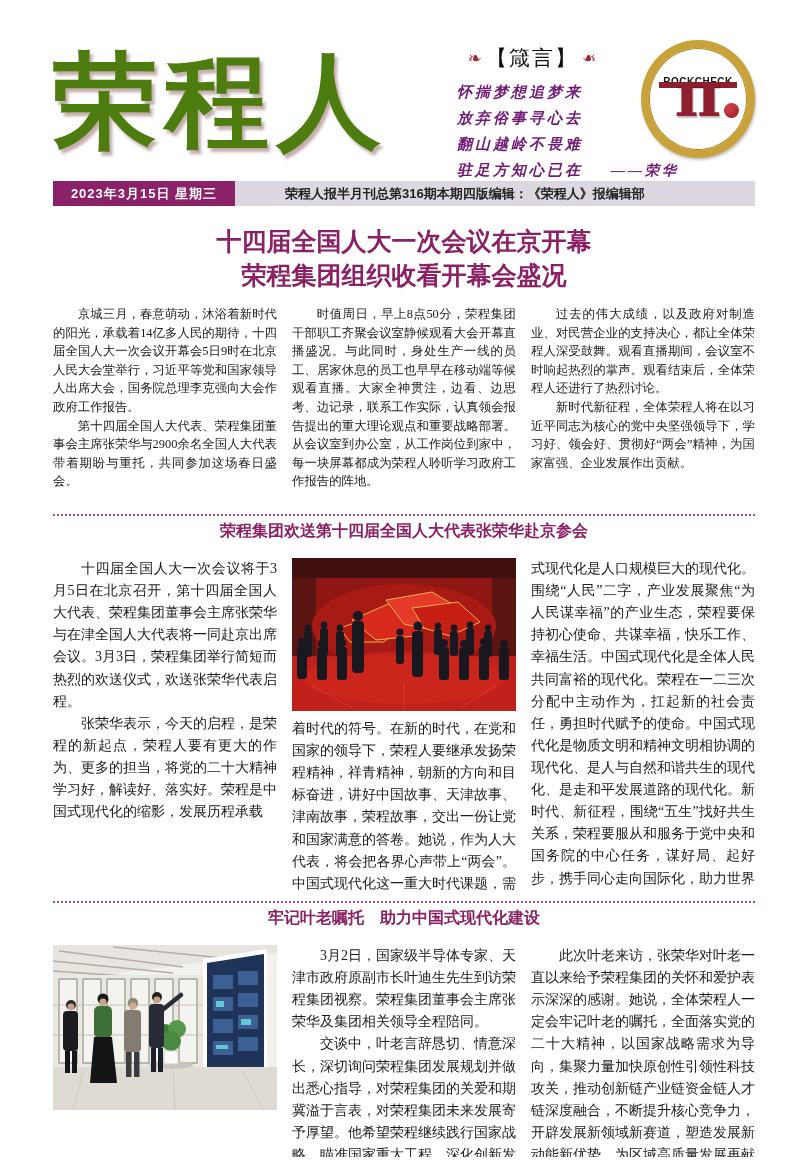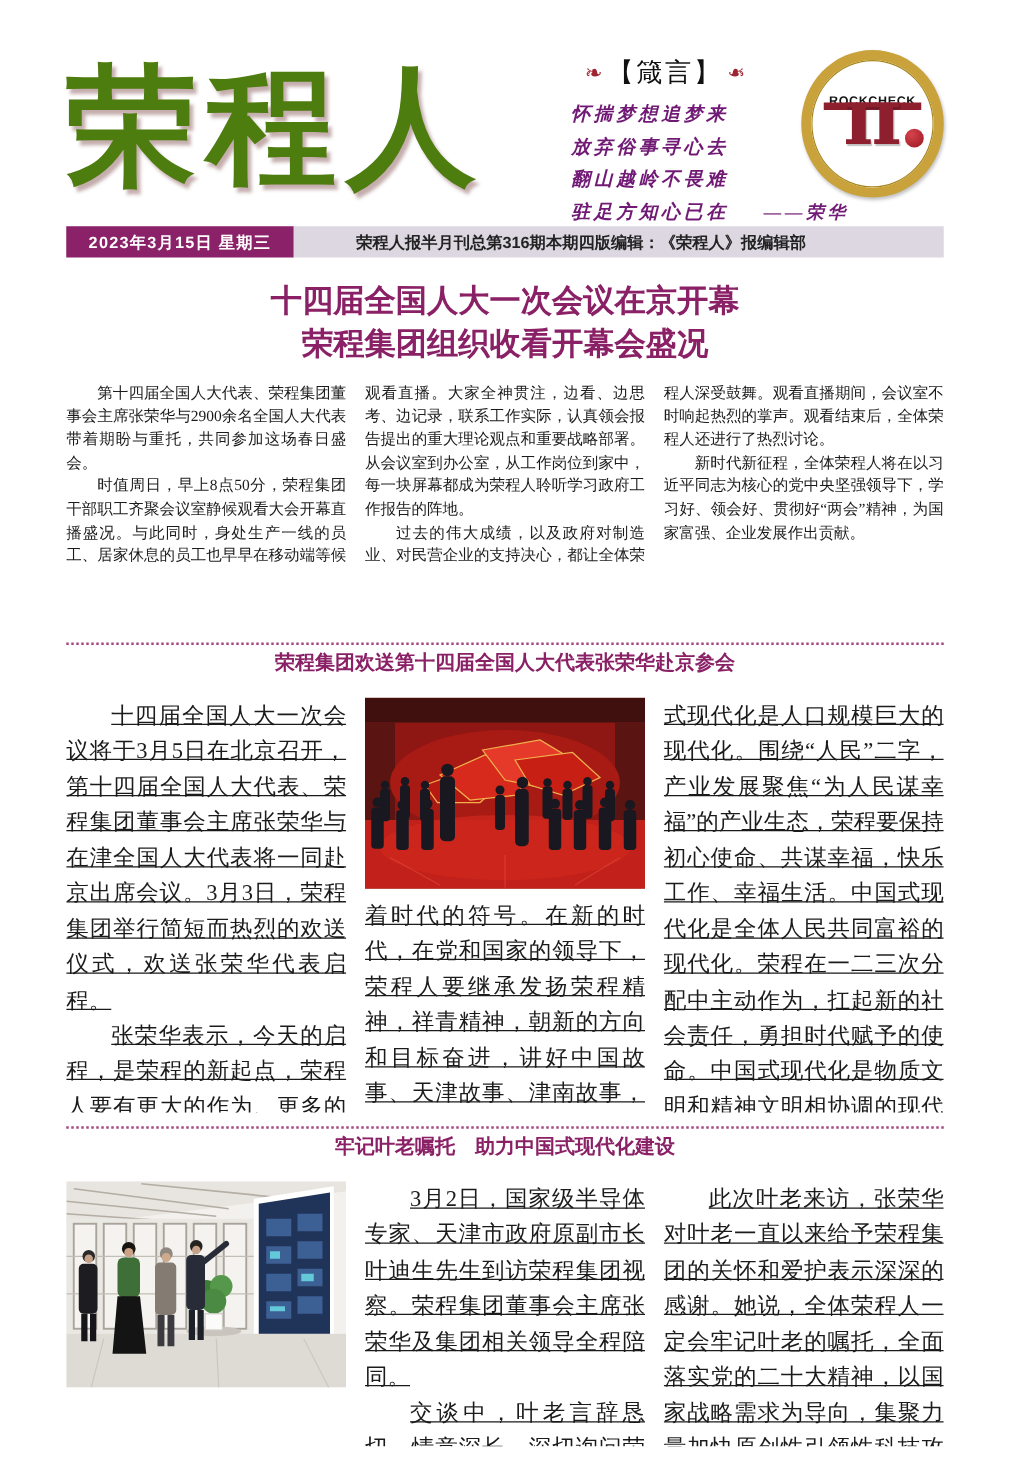--- a/index.html
+++ b/index.html
@@ -49,21 +49,21 @@
   .date-right { flex:1; background:#dcd7e1; color:#222; display:flex; align-items:center;
     padding-left:50px; }
   
   .headline { text-align:center; font-family:"Liberation Sans","DejaVu Sans",sans-serif;
     font-weight:bold; color:#8a2065; }
   .h1a { font-size:25px; line-height:34px; margin-top:18px; }
   .h2a { font-size:16px; line-height:30px; margin-top:0; }
   .body-cols1 { margin-top:13px; height:198px; column-count:3; column-gap:15px;
     text-align:justify; font-size:12.4px; line-height:1.5; overflow:hidden; }
   .body-flex { margin-top:12px; display:flex; gap:15px; overflow:hidden; }
-  .col { width:224px; text-align:justify; font-size:18px; line-height:1.58; overflow:hidden;text-decoration:underline; }
+  .col { width:224px; text-align:justify; font-size:14px; line-height:1.58; overflow:hidden; }
   .page p { text-indent:2em; margin:0; }
   .page p.cont { text-indent:0; }
   .sep { border-top:2px dotted #a84b84; margin-top:11px; }
   .a2-body { height:332px; }
   .a3-body { height:212px; }
   .photo { display:block; margin-bottom:7px; }
 </style>
 </head>
 <body>
 
@@ -103,20 +103,21 @@
       <span>总第316期</span>
       <span>本期四版</span>
       <span>编辑：《荣程人》报编辑部</span>
     </div>
   </div>
 
   <div>
     <div class="headline h1a">十四届全国人大一次会议在京开幕</div>
     <div class="headline h1a" style="margin-top:0;">荣程集团组织收看开幕会盛况</div>
     <div class="body-cols1">
+      <p>京城三月，春意萌动，沐浴着新时代的阳光，承载着14亿多人民的期待，十四届全国人大一次会议开幕会5日9时在北京人民大会堂举行，习近平等党和国家领导人出席大会，国务院总理李克强向大会作政府工作报告。</p>
       <p>第十四届全国人大代表、荣程集团董事会主席张荣华与2900余名全国人大代表带着期盼与重托，共同参加这场春日盛会。</p>
       <p>时值周日，早上8点50分，荣程集团干部职工齐聚会议室静候观看大会开幕直播盛况。与此同时，身处生产一线的员工、居家休息的员工也早早在移动端等候观看直播。大家全神贯注，边看、边思考、边记录，联系工作实际，认真领会报告提出的重大理论观点和重要战略部署。从会议室到办公室，从工作岗位到家中，每一块屏幕都成为荣程人聆听学习政府工作报告的阵地。</p>
       <p>过去的伟大成绩，以及政府对制造业、对民营企业的支持决心，都让全体荣程人深受鼓舞。观看直播期间，会议室不时响起热烈的掌声。观看结束后，全体荣程人还进行了热烈讨论。</p>
       <p>新时代新征程，全体荣程人将在以习近平同志为核心的党中央坚强领导下，学习好、领会好、贯彻好“两会”精神，为国家富强、企业发展作出贡献。</p>
     </div>
   </div>
 
   <div class="sep"></div>
 
   <div>

